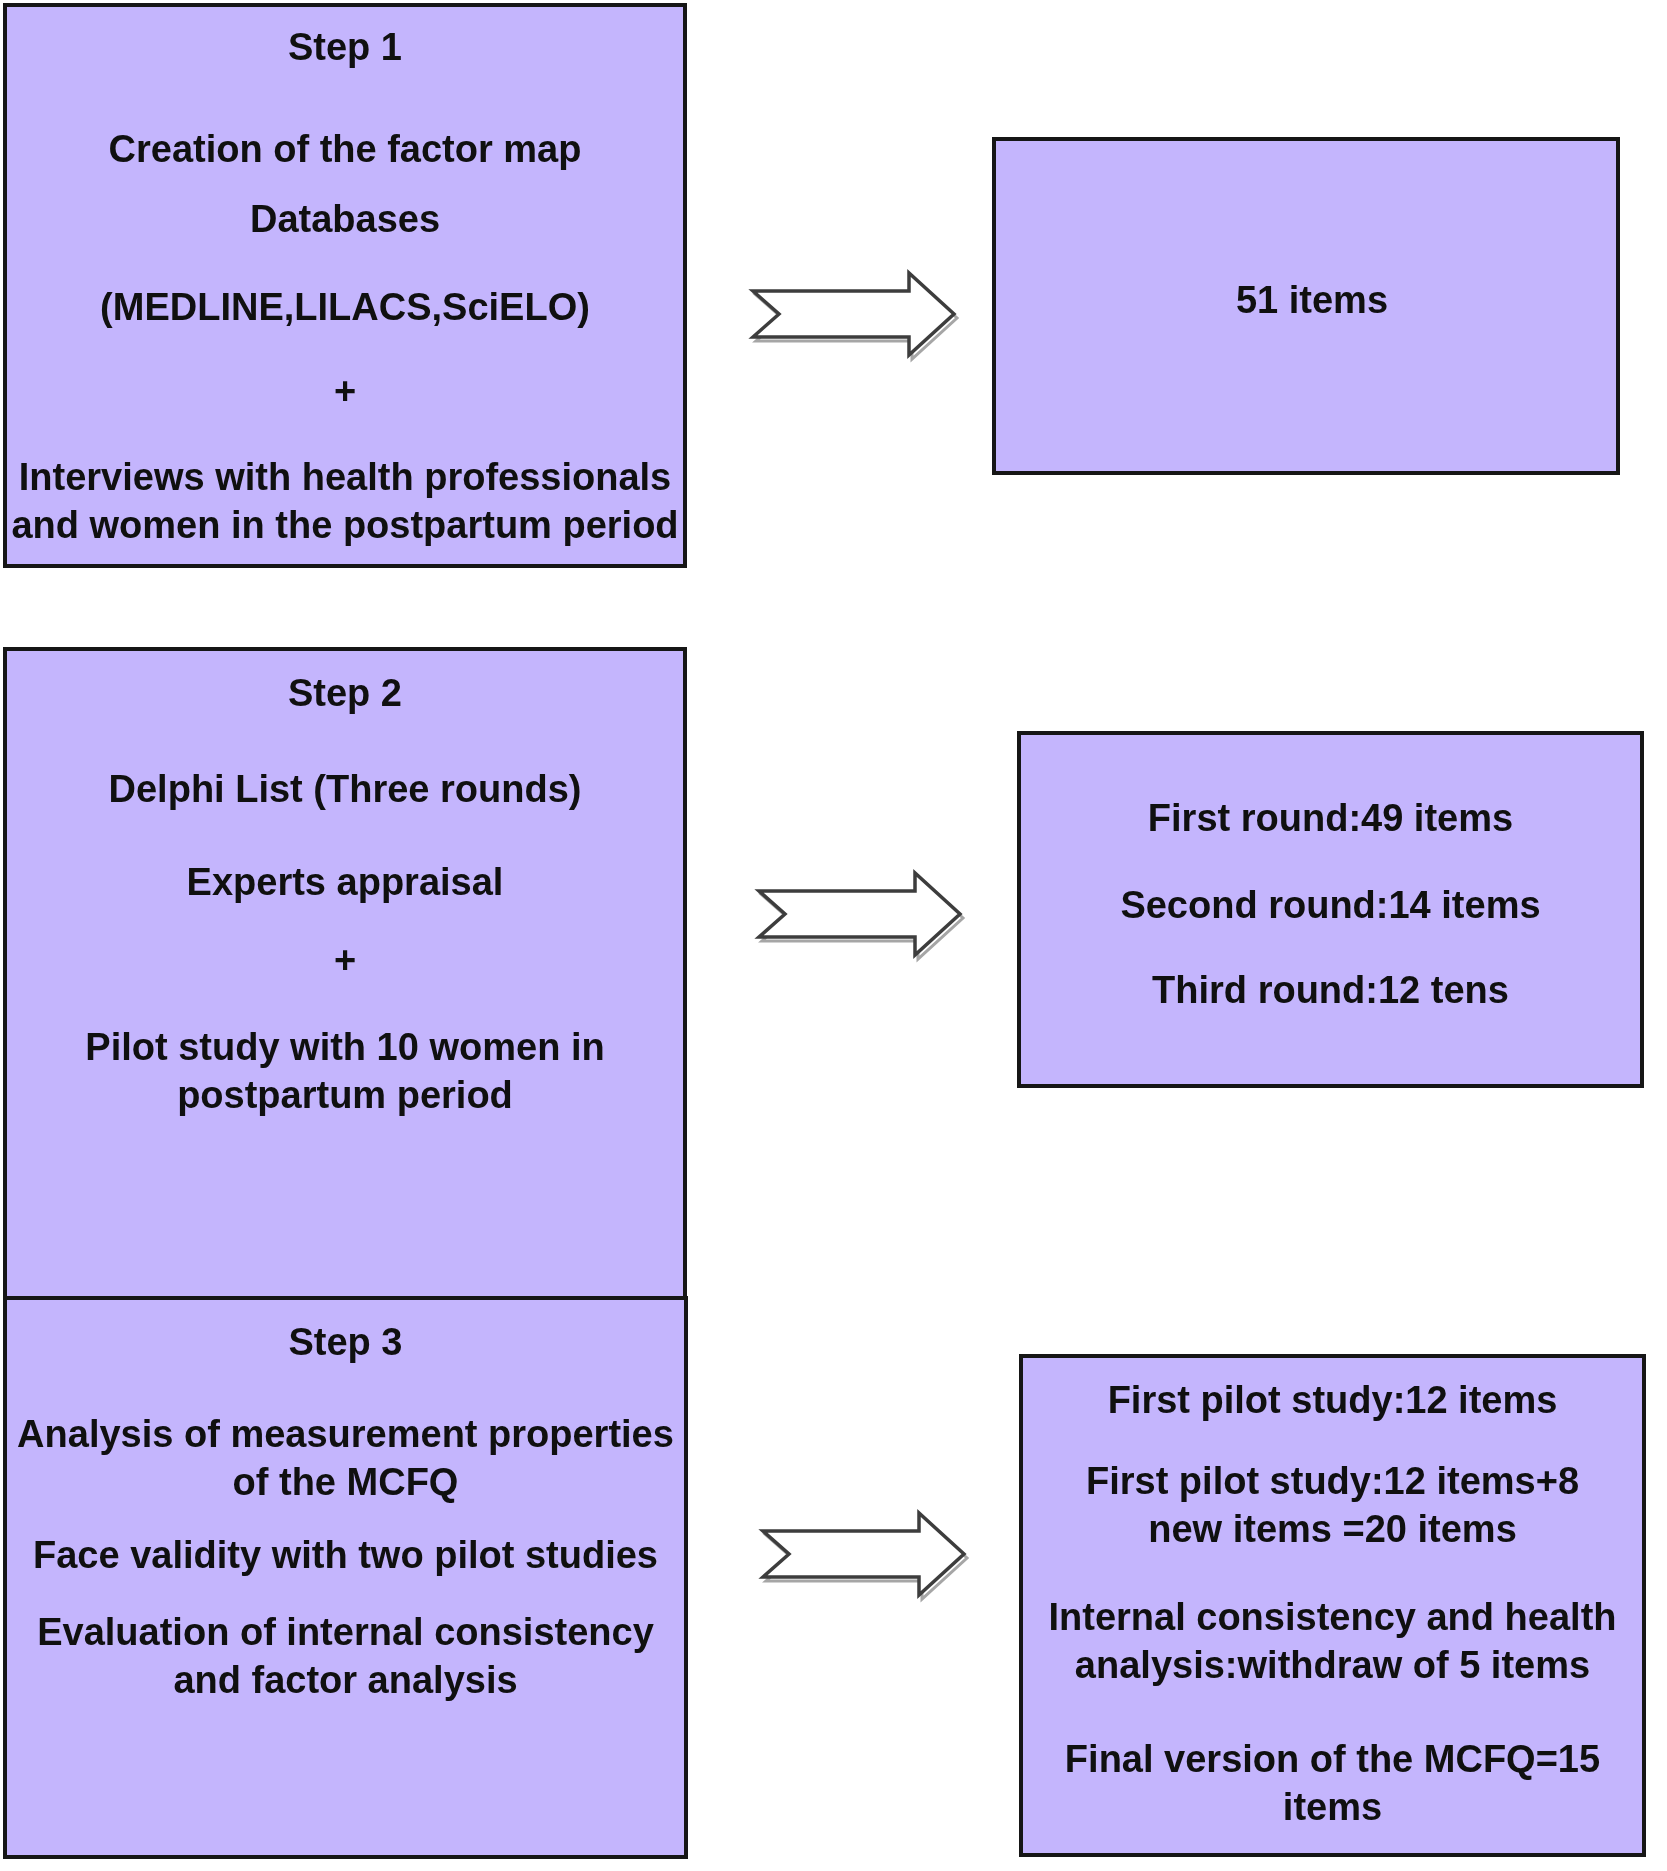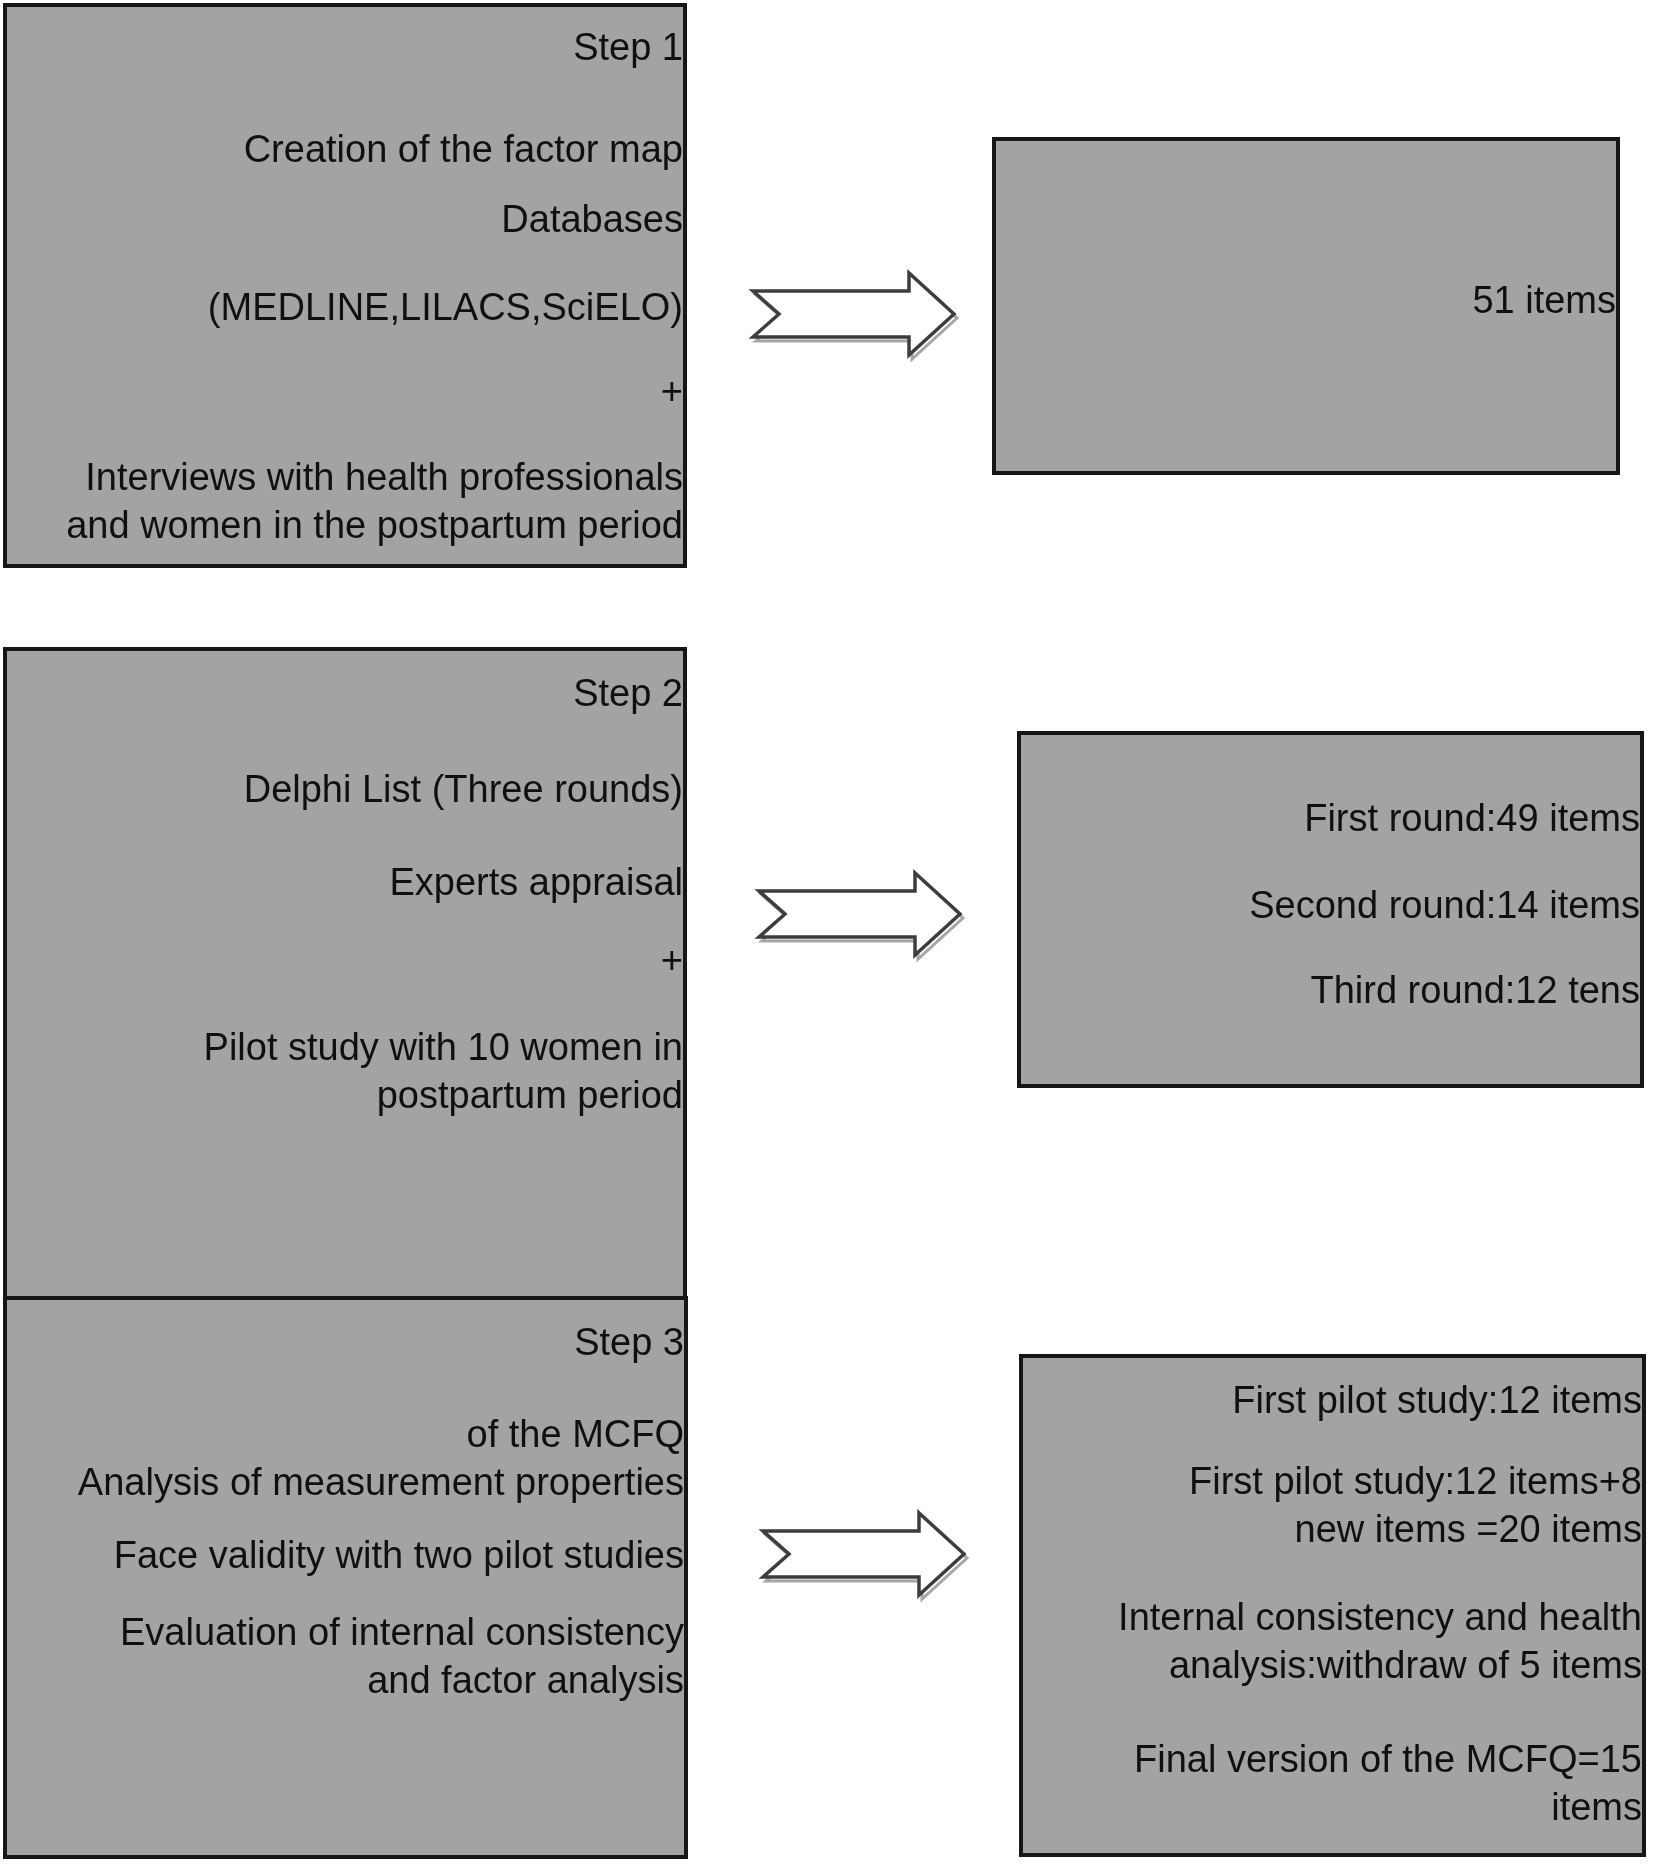--- a/index.html
+++ b/index.html
@@ -9,23 +9,24 @@
     background:#ffffff;
     font-family:"Liberation Sans", sans-serif;
     font-size:38px;
     line-height:48px;
     color:#101010;
   }
   .box{
     position:absolute;
     box-sizing:border-box;
     border:4px solid #161616;
-    background:#a3a3a3;
-    text-align:right;
+    background:#c4b5fd;
+    text-align:center;
     overflow:hidden;
+    font-weight:bold;
   }
   .para{margin:0;}
   .line{white-space:nowrap;}
   .arrow{position:absolute;}
 </style>
 </head>
 <body>
 
 <div id="figure">
 
@@ -96,22 +97,22 @@
     <div class="para" style="margin-top:37px;">
       <div class="line">Third round:12 tens</div>
     </div>
   </div>
 
   <div class="box" style="left:3px;top:1296px;width:685px;height:563px;">
     <div class="para" style="margin-top:18px;">
       <div class="line">Step 3</div>
     </div>
     <div class="para" style="margin-top:44px;">
+      <div class="line">Analysis of measurement properties</div>
       <div class="line">of the MCFQ</div>
-      <div class="line">Analysis of measurement properties</div>
     </div>
     <div class="para" style="margin-top:25px;">
       <div class="line">Face validity with two pilot studies</div>
     </div>
     <div class="para" style="margin-top:29px;">
       <div class="line">Evaluation of internal consistency</div>
       <div class="line">and factor analysis</div>
     </div>
   </div>
 

